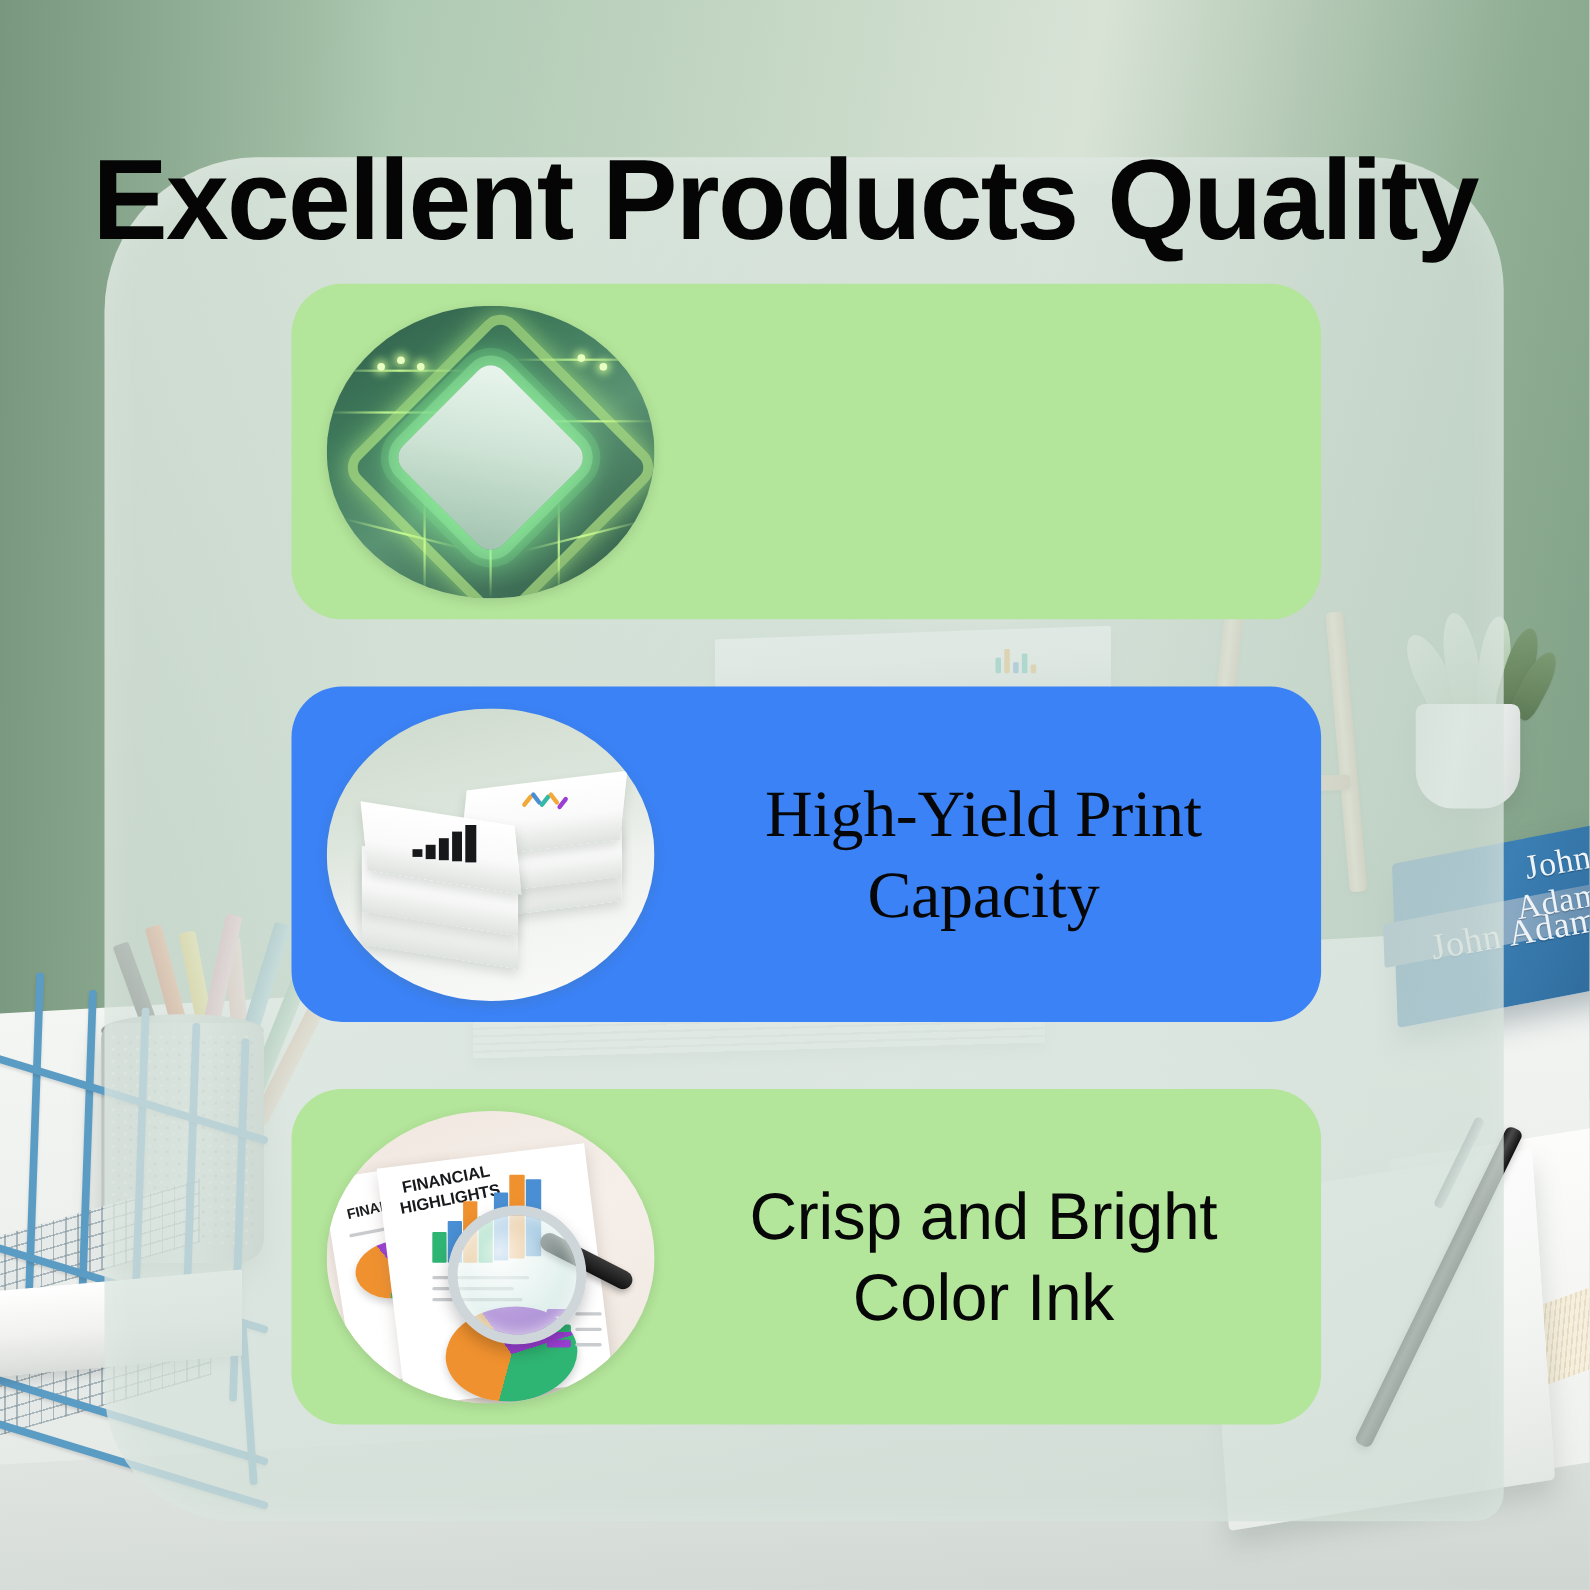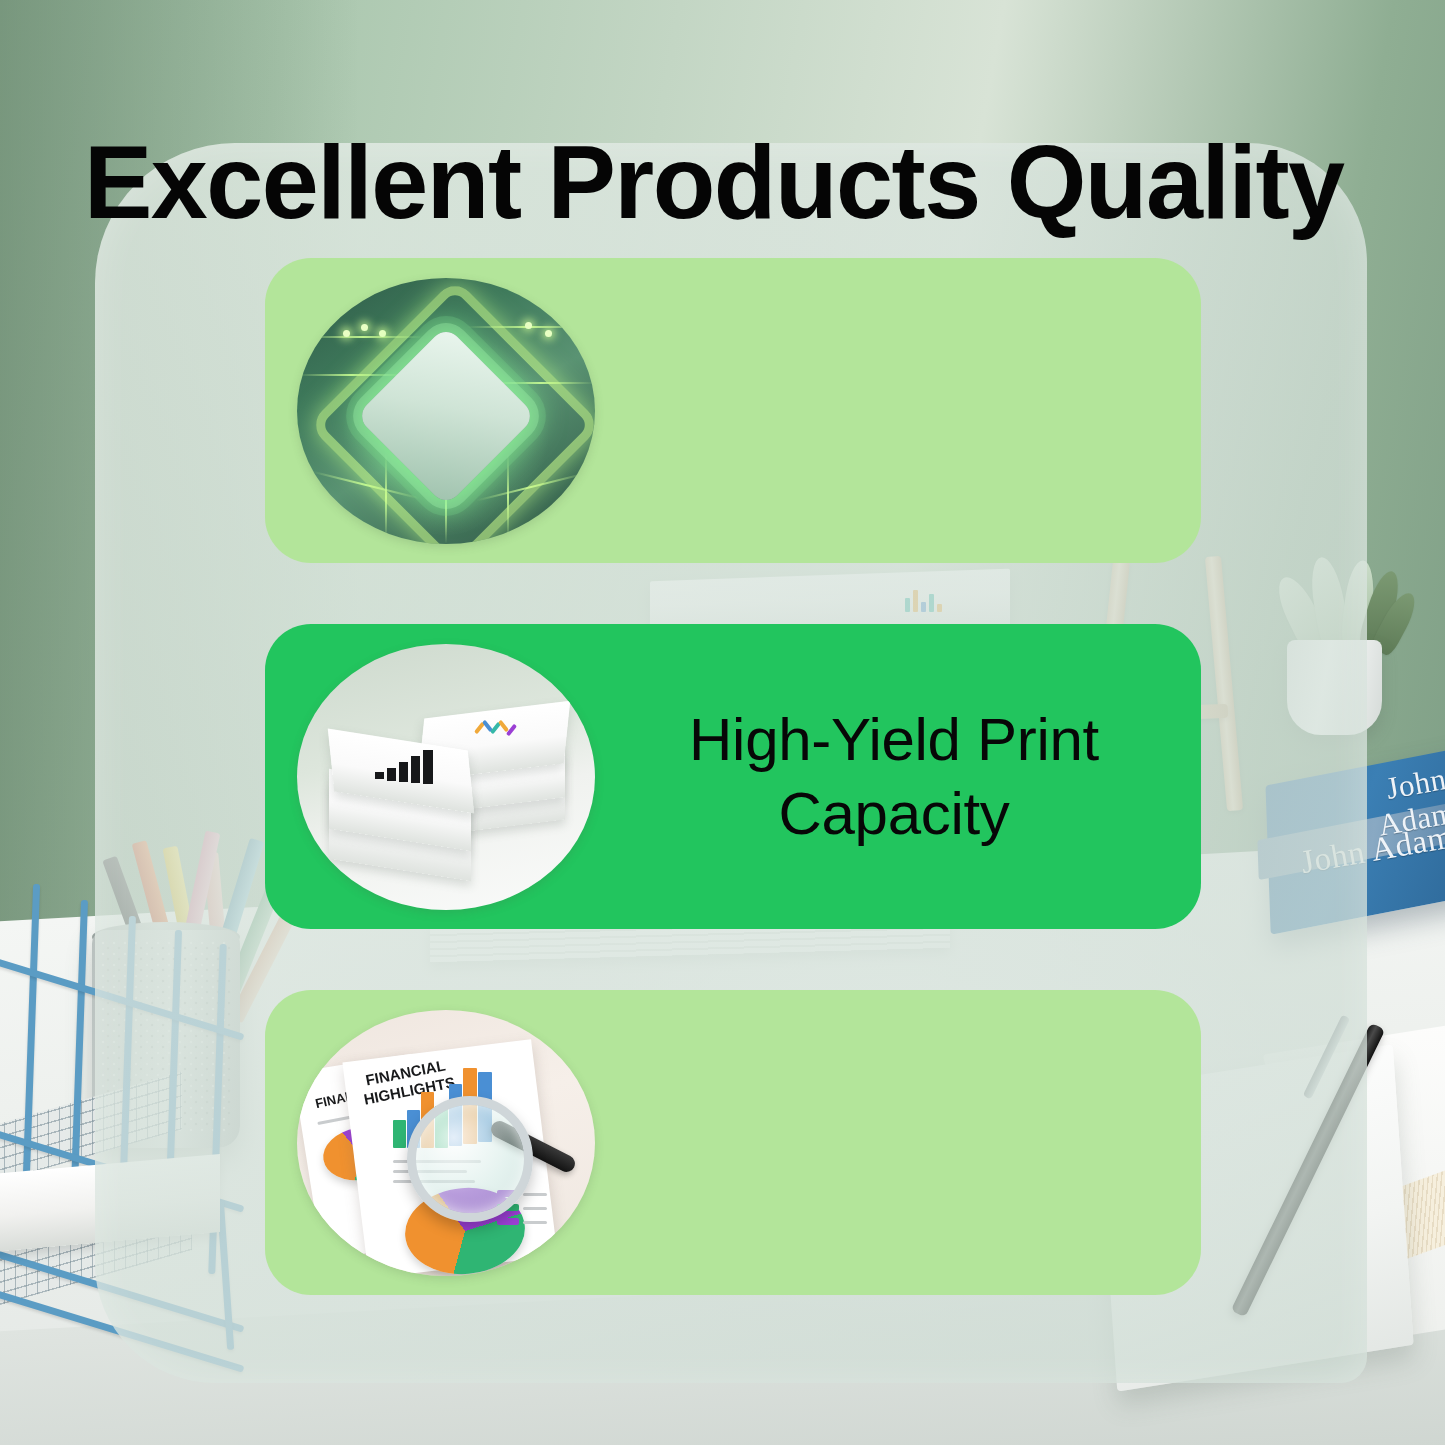--- a/index.html
+++ b/index.html
@@ -261,21 +261,21 @@
       <div class="chip-dot" style="left:64px;top:46px;"></div>
       <div class="chip-dot" style="left:82px;top:52px;"></div>
       <div class="chip-dot" style="left:228px;top:44px;"></div>
       <div class="chip-dot" style="left:248px;top:52px;"></div>
       <div class="chip-dot" style="left:244px;top:246px;"></div>
       <div class="chip-pins"></div>
       <div class="chip-body"></div>
     </div>
   </div>
 
-  <div class="card" style="top:624px;background:#22c55e;">
+  <div class="card" style="top:624px;background:#3b82f6;font-family:Liberation Serif, serif;">
     <div class="card-thumb">
       <div class="p2-bg"></div>
 
       <div class="p2-sheet" style="left:128px;top:120px;width:140px;height:64px;transform:skewY(-7deg);"></div>
       <div class="p2-sheet" style="left:126px;top:108px;width:142px;height:54px;transform:skewY(-7deg);"></div>
       <div class="p2-sheet" style="left:124px;top:66px;width:146px;height:62px;transform:skewY(-7deg) skewX(-6deg);"></div>
       <div class="p2-zig" style="left:176px;top:82px;width:13px;background:#f0a93a;transform:rotate(-52deg);"></div>
       <div class="p2-zig" style="left:184px;top:80px;width:13px;background:#4a8fd4;transform:rotate(52deg);"></div>
       <div class="p2-zig" style="left:192px;top:82px;width:13px;background:#36b8a8;transform:rotate(-52deg);"></div>
       <div class="p2-zig" style="left:200px;top:80px;width:13px;background:#f0a93a;transform:rotate(52deg);"></div>
@@ -322,15 +322,16 @@
       <div class="p3-legend" style="left:200px;top:180px;background:#9b3fd4;"></div>
       <div class="p3-legend" style="left:200px;top:194px;background:#2fb573;"></div>
       <div class="p3-legend" style="left:200px;top:208px;background:#9b3fd4;"></div>
       <div class="p3-line" style="left:226px;top:183px;width:24px;"></div>
       <div class="p3-line" style="left:226px;top:197px;width:24px;"></div>
       <div class="p3-line" style="left:226px;top:211px;width:24px;"></div>
 
       <div class="p3-mag-handle" style="left:190px;top:128px;"></div>
       <div class="p3-mag-glass" style="left:110px;top:86px;"></div>
     </div>
+    <div class="card-label">Crisp and Bright Color Ink</div>
   </div>
 
 </div>
 
 </body></html>

